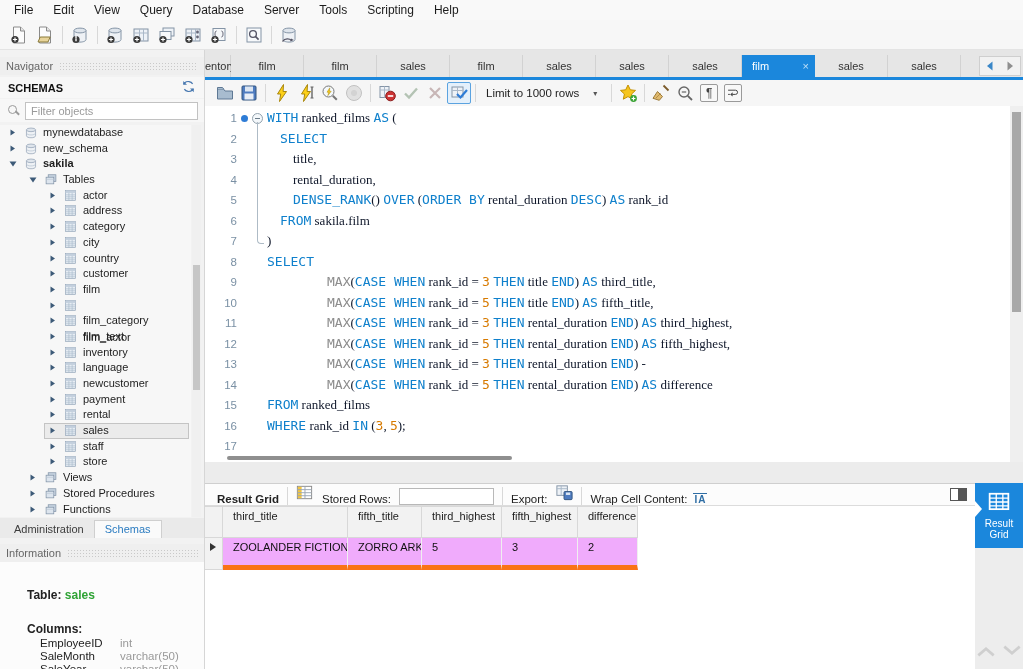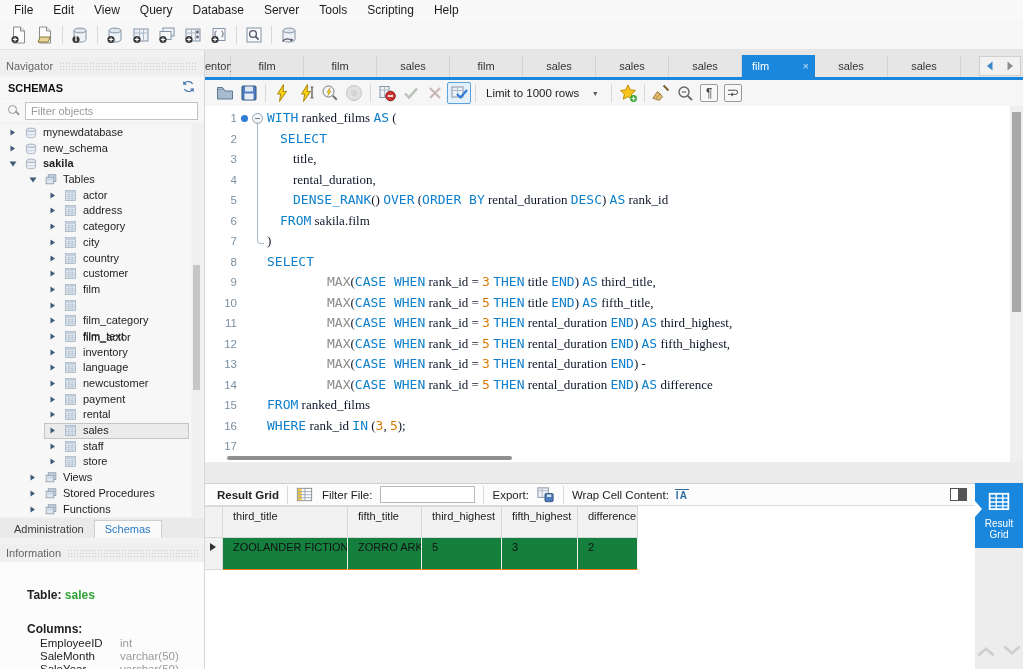--- a/index.html
+++ b/index.html
@@ -84,33 +84,33 @@
   .tk-f { color:#8c8c8c;margin-left:47px; }
   .tk-n { color:#d77a00; }
   .tk-p { color:#0f172a;font-family:Liberation Serif, serif; }
 
   #ed-vscroll { position:absolute; top:56px; right:0; width:13px; height:356px; background:#efefef; }
   #ed-vscroll .thumb { position:absolute; top:6px; left:2px; width:9px; height:200px; background:#a8a8a8; }
   #ed-hscroll { position:absolute; top:406px; left:14px; width:790px; height:6px; }
   #ed-hscroll .thumb { position:absolute; left:8px; width:285px; height:4px; background:#8f8f8f; border-radius:2px; }
   #splitter { position:absolute; top:412px; left:0; right:0; height:21px; background:#ececec; }
 
-  #result-toolbar { position:absolute; top:433px; left:0; right:48px; height:23px; background:#fcfcfc; border-top:1px solid #cfcfcf; border-bottom:1px solid #dcdcdc; display:flex; align-items:center; padding-left:8px; font-size:11.5px; }
+  #result-toolbar { position:absolute; top:433px; left:0; right:48px; height:23px; background:#fcfcfc; border-top:1px solid #cfcfcf; border-bottom:1px solid #dcdcdc; display:flex; align-items:flex-end; padding-left:8px; font-size:11.5px; }
   #result-toolbar .lbl { margin:0 4px; color:#222; }
   #rg-title { font-weight:bold; }
   #filter-rows-input { width:95px; height:17px; border:1px solid #b8b8b8; background:#fff; margin:0 4px; font-size:11px; padding:0 4px; }
   .wrapcell { font-size:10px; font-weight:bold; color:#2e6da4; border-top:1px solid #2e6da4; padding:0 1px; margin-left:2px; }
   .wrapcell::before { content:"IA"; letter-spacing:1px; }
   #panel-collapse { position:absolute; right:8px; top:4px; width:17px; height:13px; border:1px solid #555; background:linear-gradient(90deg,#fff 50%, #555 50%); }
 
   #grid { position:absolute; top:456px; left:0; width:434px; }
   .g-row { display:flex; }
   .g-cell { height:32px; line-height:18px; font-size:11px; padding-left:10px; border-right:1px solid #d8d8d8; border-bottom:1px solid #d8d8d8; overflow:hidden; white-space:nowrap; }
   .g-head { background:#f2f2f2; color:#1c1c1c; border-top:1px solid #d8d8d8; }
-  .g-data { background:#15803d; color:#111; border-right:1px solid #efefef; border-bottom:1px solid #f97316; }
+  .g-data { background:#f0abfc; color:#111; border-right:1px solid #efefef; border-bottom:5px solid #f97316; }
   .g-marker { width:18px; padding:0; background:#f2f2f2; border-right:1px solid #d8d8d8; border-bottom:1px solid #d8d8d8; position:relative; flex:0 0 auto; }
   .g-marker.cur::after { content:""; position:absolute; left:5px; top:5px; border-left:6px solid #333; border-top:4px solid transparent; border-bottom:4px solid transparent; }
 
   #side-strip { position:absolute; top:433px; right:0; width:48px; bottom:0; background:#ededed; }
   .stab { position:relative; width:48px; text-align:center; font-size:10px; padding:8px 0 8px; color:#8f8f8f; }
   .stab .cap { line-height:11px; margin-top:3px; }
   .stab.active { background:#1b87dc; color:#fff; }
   .stab.active::before { content:""; position:absolute; left:0; top:18px; border-left:7px solid #fff; border-top:8px solid transparent; border-bottom:8px solid transparent; }
   #side-chevrons { position:absolute; bottom:8px; left:0; width:48px; text-align:center; }
 </style>
@@ -713,21 +713,21 @@
     <div id="result-toolbar">
       <span class="lbl" id="rg-title">Result Grid</span>
       <span class="vsep"></span>
       <span class="tool" id="rg-grid-ic">
           <svg width="19" height="19" viewBox="0 0 20 20" xmlns="http://www.w3.org/2000/svg">
             <rect x="2.5" y="3.5" width="15" height="13" fill="#fff" stroke="#8a8a8a"></rect>
             <rect x="3" y="4" width="4" height="12" fill="#f3c63f"></rect>
             <path d="M2.5 7h15M2.5 10.2h15M2.5 13.4h15M10.5 3.5v13" stroke="#9aa6b4"></path>
           </svg>
         </span>
-      <span class="lbl">Filter File:</span>
+      <span class="lbl">Stored Rows:</span>
       <input id="filter-rows-input" value="" style="">
       <span class="vsep"></span>
       <span class="lbl">Export:</span>
       <span class="tool" id="rg-export-ic">
           <svg width="19" height="19" viewBox="0 0 20 20" xmlns="http://www.w3.org/2000/svg">
             <rect x="2" y="3" width="11" height="10" fill="#eef2f7" stroke="#8494a6"></rect>
             <path d="M2 6h11M6.5 3v10" stroke="#aab8c8"></path>
             <rect x="9.5" y="9" width="8.5" height="8.5" rx="1" fill="#4f7cc0" stroke="#33557f"></rect>
             <rect x="11.5" y="10" width="4.5" height="2.6" fill="#dce6f2"></rect>
           </svg>

